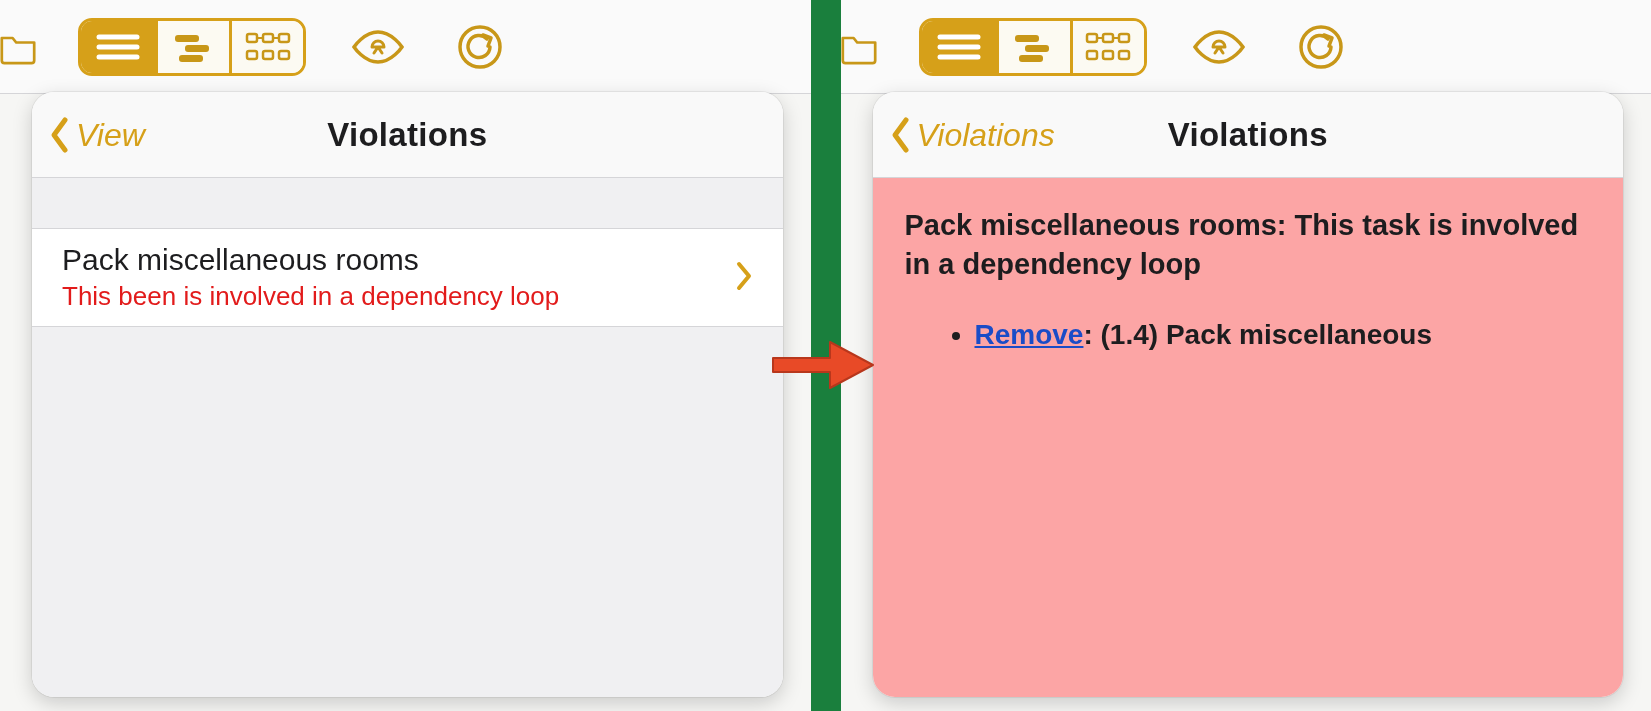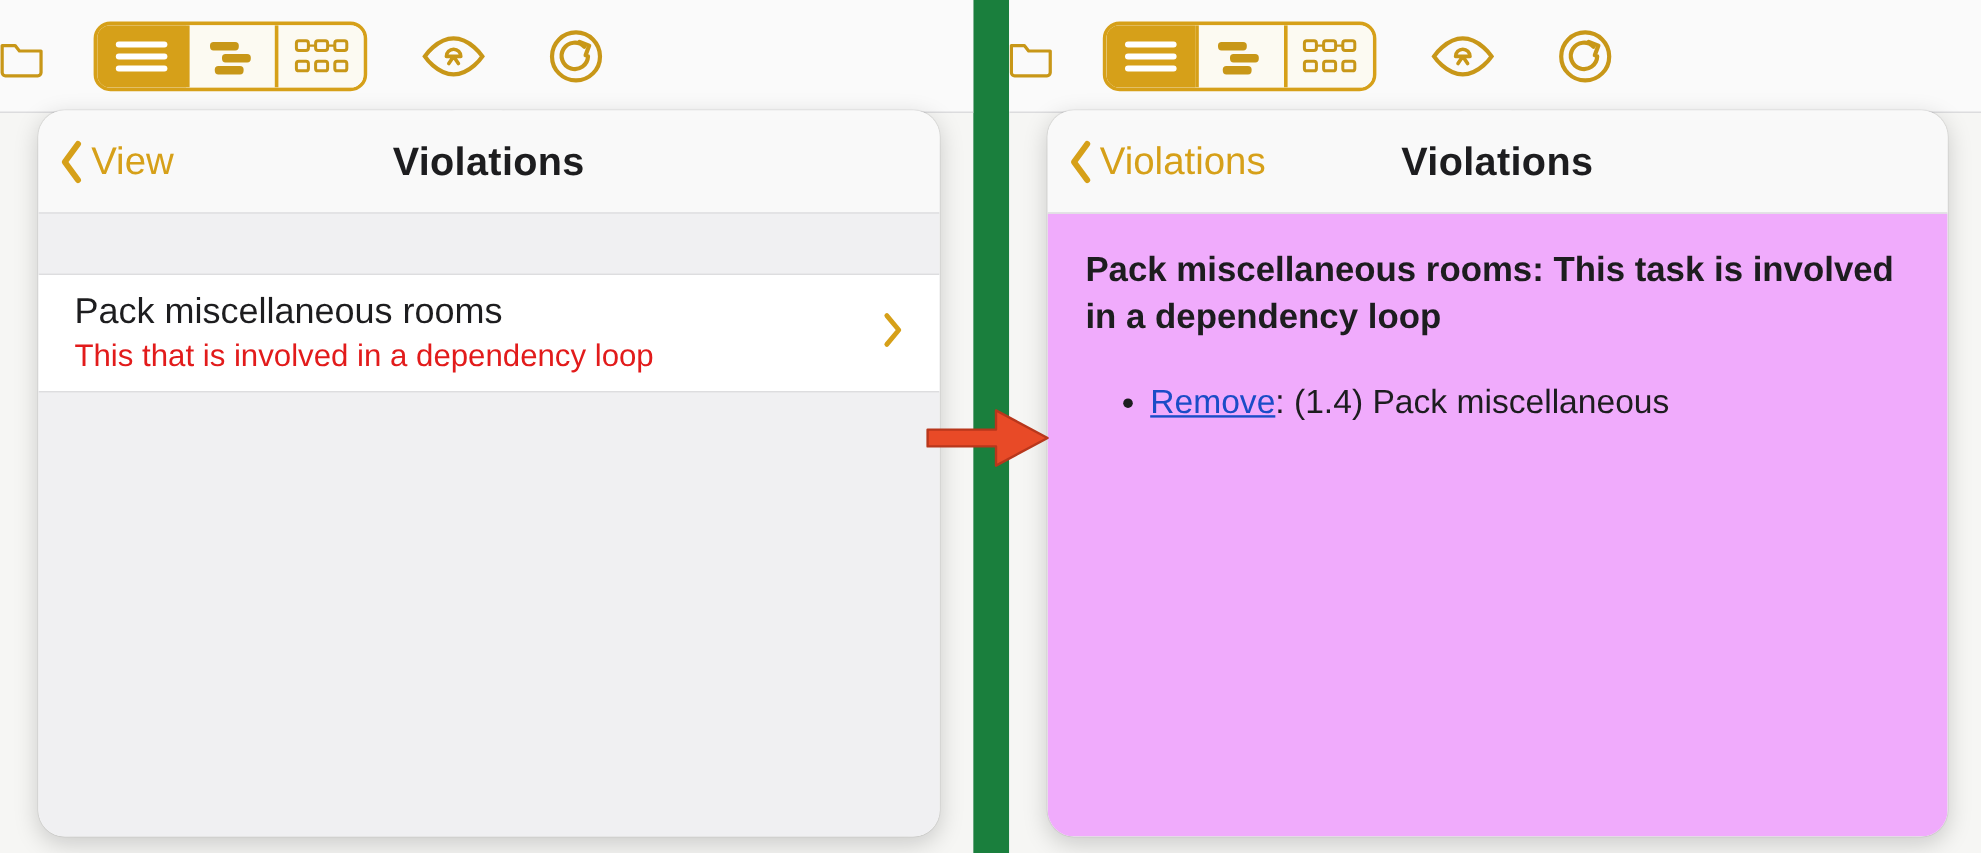--- a/index.html
+++ b/index.html
@@ -114,26 +114,27 @@
   .pop-header {
     position:relative;
     display:flex;
     align-items:center;
     height:86px;
     border-bottom:1px solid var(--border);
     background:#f9f9f9;
     z-index:1;
   }
   .back {
-    display:flex; align-items:flex-start; gap:6px;
+    display:flex; align-items:flex-end; gap:6px;
     color:var(--accent-bright);
     font-size:32px;
     font-weight:400;
     padding-left:16px;
     cursor:pointer;
+    font-style:italic;
   }
   .back svg { width:22px; height:38px; }
   .pop-title {
     position:absolute;
     left:50%; transform:translateX(-50%);
     font-size:33px;
     font-weight:700;
     color:var(--text);
     letter-spacing:0.3px;
   }
@@ -154,32 +155,32 @@
     justify-content:space-between;
     cursor:pointer;
   }
   .list-row .txts { display:flex; flex-direction:column; gap:4px; }
   .row-title { font-size:30px; color:var(--text); }
   .row-sub { font-size:26px; color:var(--red); }
   .disclosure svg { width:18px; height:30px; }
 
   
   .detail-body {
-    background:#f0abfc;
+    background:#fca5a5;
     flex:1;
     padding:28px 32px 0 32px;
     font-size:28px;
     line-height:1.35;
     color:var(--text);
     overflow:hidden;
   }
   .detail-body .hdr { font-weight:700; margin-bottom:32px; font-size:29px; }
   .detail-body p { margin:0 0 28px 0; }
   .link { color:var(--link); text-decoration:underline; cursor:pointer; }
-  .detail-body ul { margin:0; padding-left:54px; }
+  .detail-body ul { margin:16px; padding-left:54px;font-weight:bold; }
   .detail-body li { margin-bottom:10px; }
 
   
   .pointer-arrow {
     position:absolute;
     left:768px;
     top:330px;
     z-index:50;
     pointer-events:none;
   }
@@ -248,21 +249,21 @@
               <path d="M17 4 L6 19 L17 34" fill="none" stroke="#d6a019" stroke-width="5" stroke-linecap="round" stroke-linejoin="round"></path>
             </svg>
           <span>View</span>
         </div>
         <div class="pop-title">Violations</div>
       </div>
       <div class="list-body">
         <div class="list-row">
           <div class="txts">
             <div class="row-title">Pack miscellaneous rooms</div>
-            <div class="row-sub">This that is involved in a dependency loop</div>
+            <div class="row-sub">This been is involved in a dependency loop</div>
           </div>
           <div class="disclosure">
             <svg viewBox="0 0 18 30">
                 <path d="M4 3 L14 15 L4 27" fill="none" stroke="#d6a019" stroke-width="4" stroke-linecap="round" stroke-linejoin="round"></path>
               </svg>
           </div>
         </div>
       </div>
     </div>
   </div>

